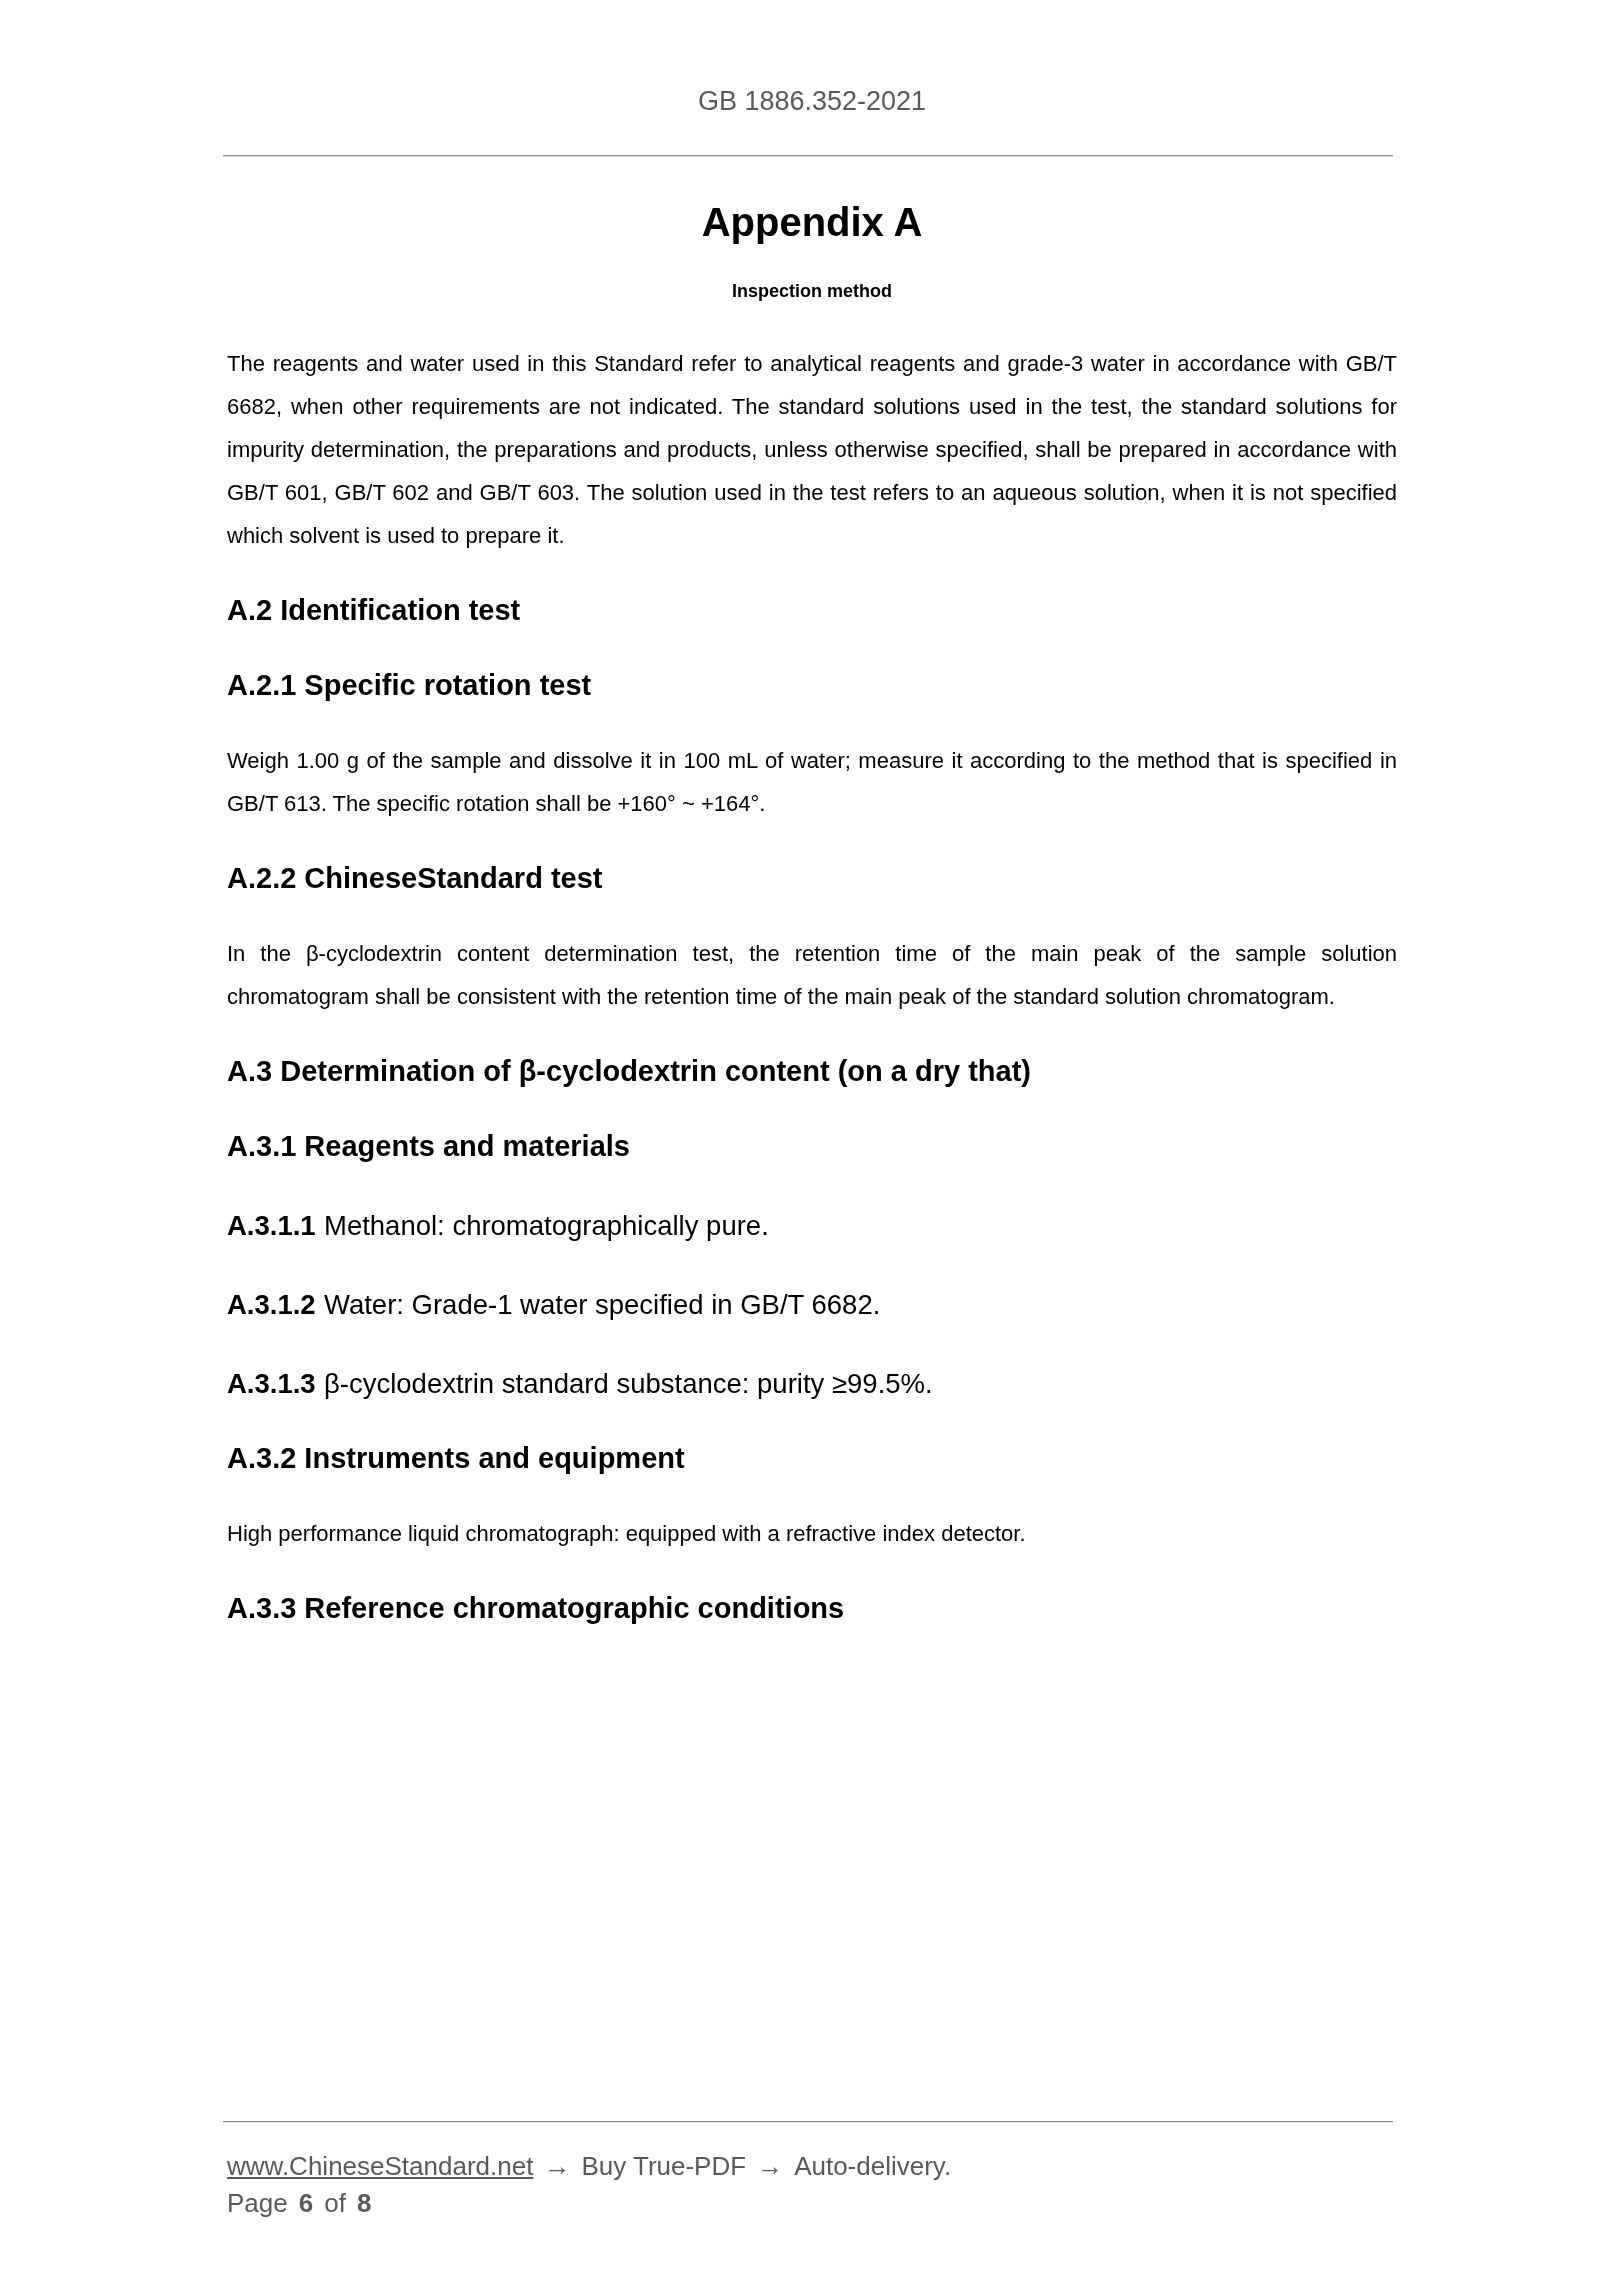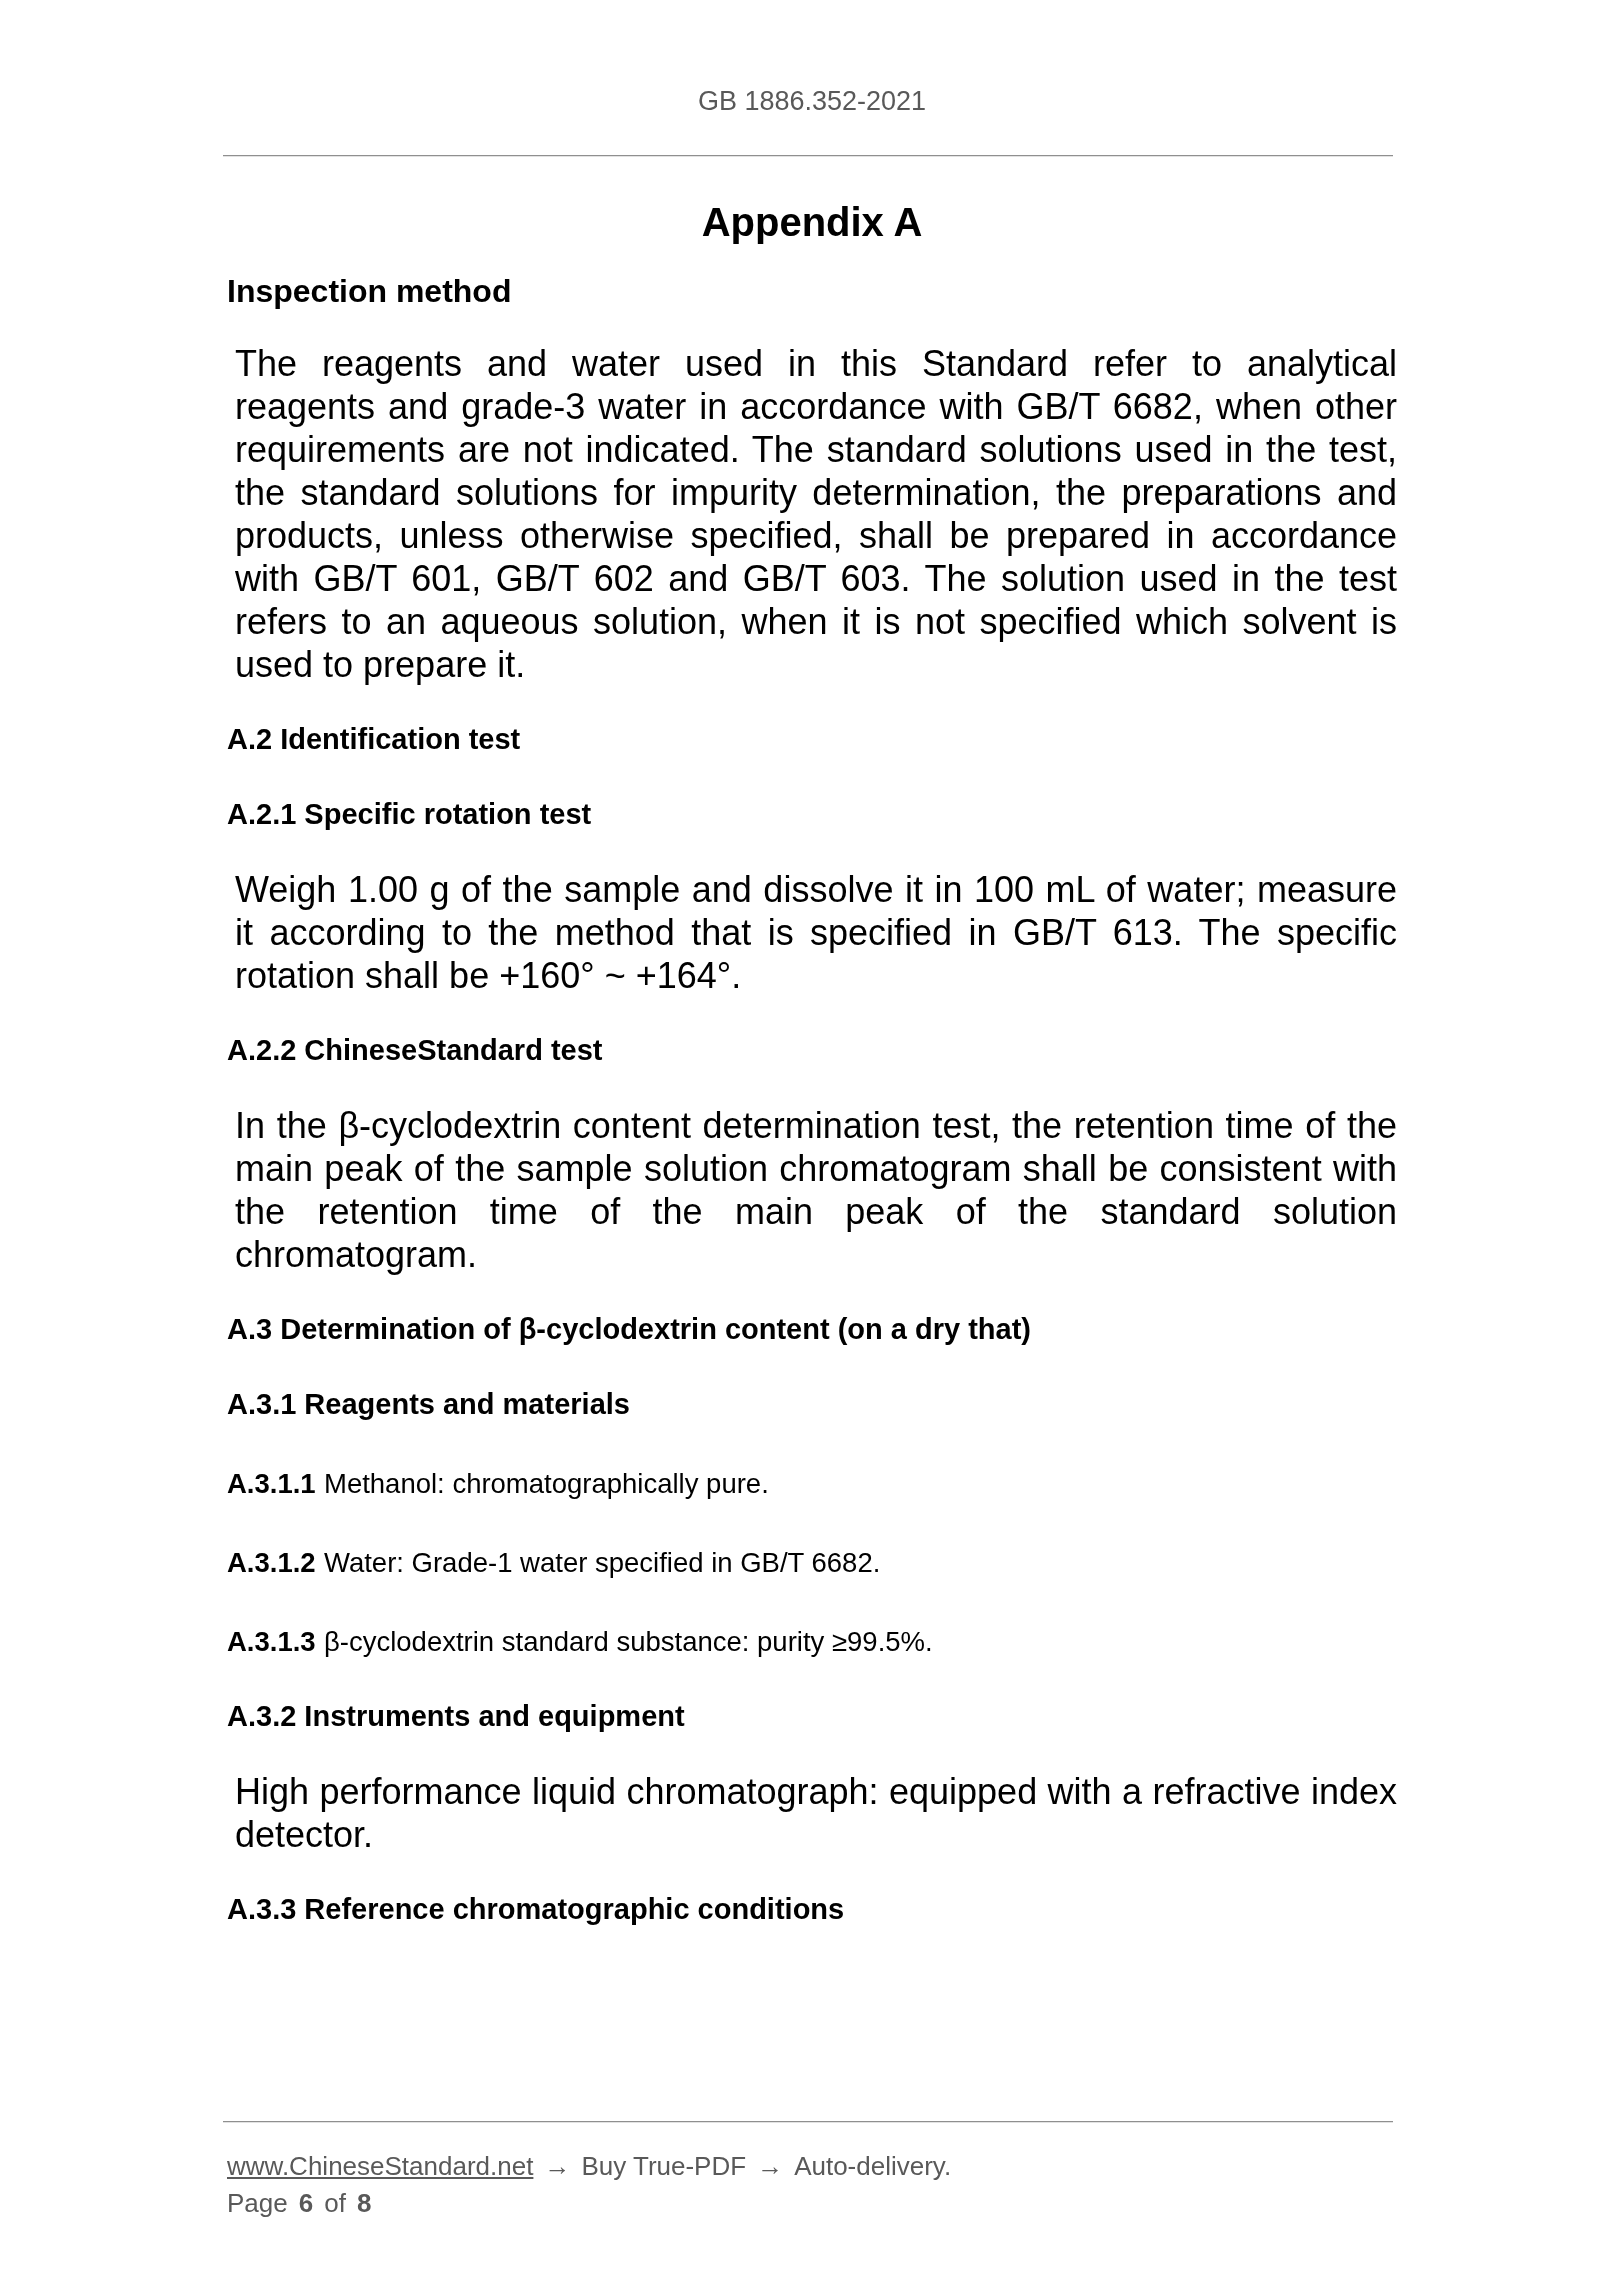--- a/index.html
+++ b/index.html
@@ -46,36 +46,37 @@
   }
   .doc-title {
     margin: 0;
     font-size: 40px;
     line-height: 48px;
     font-weight: bold;
     text-align: center;
   }
   .doc-subtitle {
     margin: 27px 0 0 0;
-    font-size: 32px;
+    font-size: 18px;
     line-height: 37px;
     font-weight: bold;
+    text-align: center;
   }
   .doc-heading {
     margin: 32px 0 0 0;
     font-size: 29px;
     line-height: 43px;
     font-weight: bold;
   }
   .doc-heading.first {
     margin-top: 104px;
   }
   .doc-para {
-    margin: 32px 0 0 8px;
-    font-size: 36px;
+    margin: 32px 0 0 0;
+    font-size: 22px;
     line-height: 43px;
     text-align: justify;
   }
   .doc-clause {
     margin: 36px 0 0 0;
     font-size: 27.5px;
     line-height: 43px;
   }
   .doc-clause .clause-label {
     font-weight: bold;

